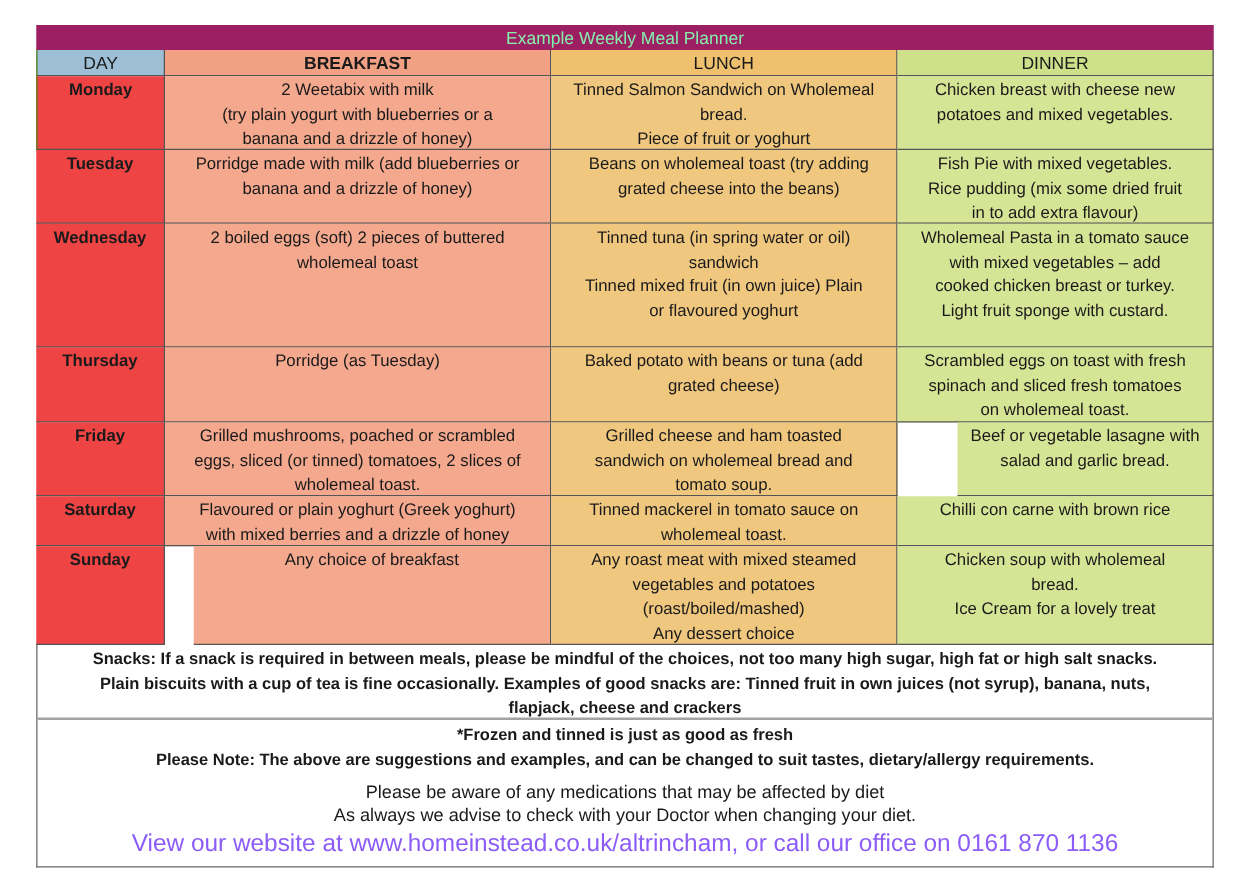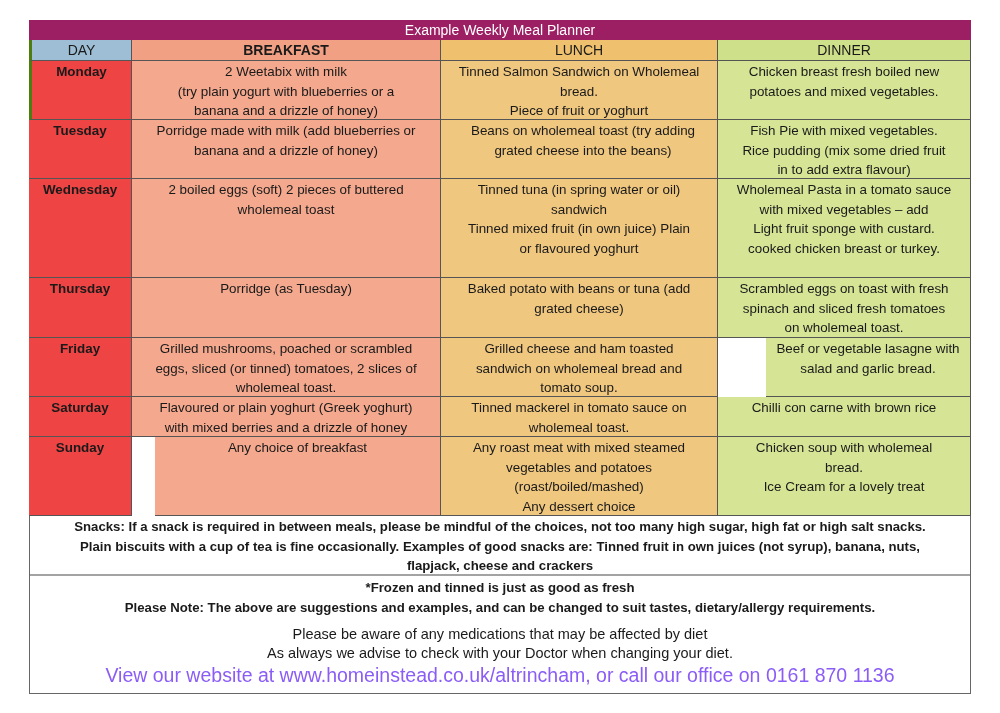--- a/index.html
+++ b/index.html
@@ -1,24 +1,24 @@
 <!DOCTYPE html>
 <html><head>
 <meta charset="utf-8">
 <style>
   html, body { margin: 0; padding: 0; background: #ffffff; }
   body { width: 1000px; height: 713px; position: relative; overflow: hidden;
          font-family: "Liberation Sans", "DejaVu Sans", sans-serif; color: #1a1a1a; }
   .planner { position: absolute; left: 29px; top: 20px; width: 942px; }
-  .title-bar { height: 20px; background: #9c1f63; color: #ffffff; text-align: center;
+  .title-bar { height: 20px; background: #9c1f63; color: #86efac; text-align: center;
                font-size: 14px; line-height: 20px; }
   .grid { display: grid; grid-template-columns: 103px 309px 277px 253px; }
   .cell { border-right: 1px solid #555; border-bottom: 1px solid #555; box-sizing: border-box;
           text-align: center; font-size: 13.4px; line-height: 19.6px; padding: 1px 4px 0 4px; }
-  .cell:first-child { border-left: 3px solid #4d7c0f; }
+  .cell:first-child { border-left: 1px solid #4d7c0f; }
   .hdr { font-size: 14px; line-height: 20px; padding: 0; height: 21px; }
   .day { background: #ef4444; font-weight: bold; }
   .bf { background: #f4a88e; }
   .ln { background: #f0c77f; }
   .dn { background: #d6e595; }
   .hdr.day { background: #9dbed4; font-weight: normal; }
   .hdr.bf { background: #f2a083; font-weight: bold; }
   .hdr.ln { background: #efc06e; }
   .hdr.dn { background: #cfe08a; }
   .line { display: block; }
@@ -50,21 +50,21 @@
         <span class="line">2 Weetabix with milk</span>
         <span class="line">(try plain yogurt with blueberries or a</span>
         <span class="line">banana and a drizzle of honey)</span>
       </div>
       <div class="cell ln" style="height: 59px;">
         <span class="line">Tinned Salmon Sandwich on Wholemeal</span>
         <span class="line">bread.</span>
         <span class="line">Piece of fruit or yoghurt</span>
       </div>
       <div class="cell dn" style="height: 59px;">
-        <span class="line">Chicken breast fresh boiled new</span>
+        <span class="line">Chicken breast with cheese new</span>
         <span class="line">potatoes and mixed vegetables.</span>
       </div>
       <div class="cell day" style="height: 59px;">Tuesday</div>
       <div class="cell bf" style="height: 59px;">
         <span class="line">Porridge made with milk (add blueberries or</span>
         <span class="line">banana and a drizzle of honey)</span>
       </div>
       <div class="cell ln" style="height: 59px; padding-left: 12px;">
         <span class="line">Beans on wholemeal toast (try adding</span>
         <span class="line">grated cheese into the beans)</span>
@@ -81,22 +81,22 @@
       </div>
       <div class="cell ln" style="height: 99px;">
         <span class="line">Tinned tuna (in spring water or oil)</span>
         <span class="line">sandwich</span>
         <span class="line">Tinned mixed fruit (in own juice) Plain</span>
         <span class="line">or flavoured yoghurt</span>
       </div>
       <div class="cell dn" style="height: 99px;">
         <span class="line">Wholemeal Pasta in a tomato sauce</span>
         <span class="line">with mixed vegetables – add</span>
+        <span class="line">cooked chicken breast or turkey.</span>
         <span class="line">Light fruit sponge with custard.</span>
-        <span class="line">cooked chicken breast or turkey.</span>
       </div>
       <div class="cell day" style="height: 60px;">Thursday</div>
       <div class="cell bf" style="height: 60px;">
         <span class="line">Porridge (as Tuesday)</span>
       </div>
       <div class="cell ln" style="height: 60px;">
         <span class="line">Baked potato with beans or tuna (add</span>
         <span class="line">grated cheese)</span>
       </div>
       <div class="cell dn" style="height: 60px;">

